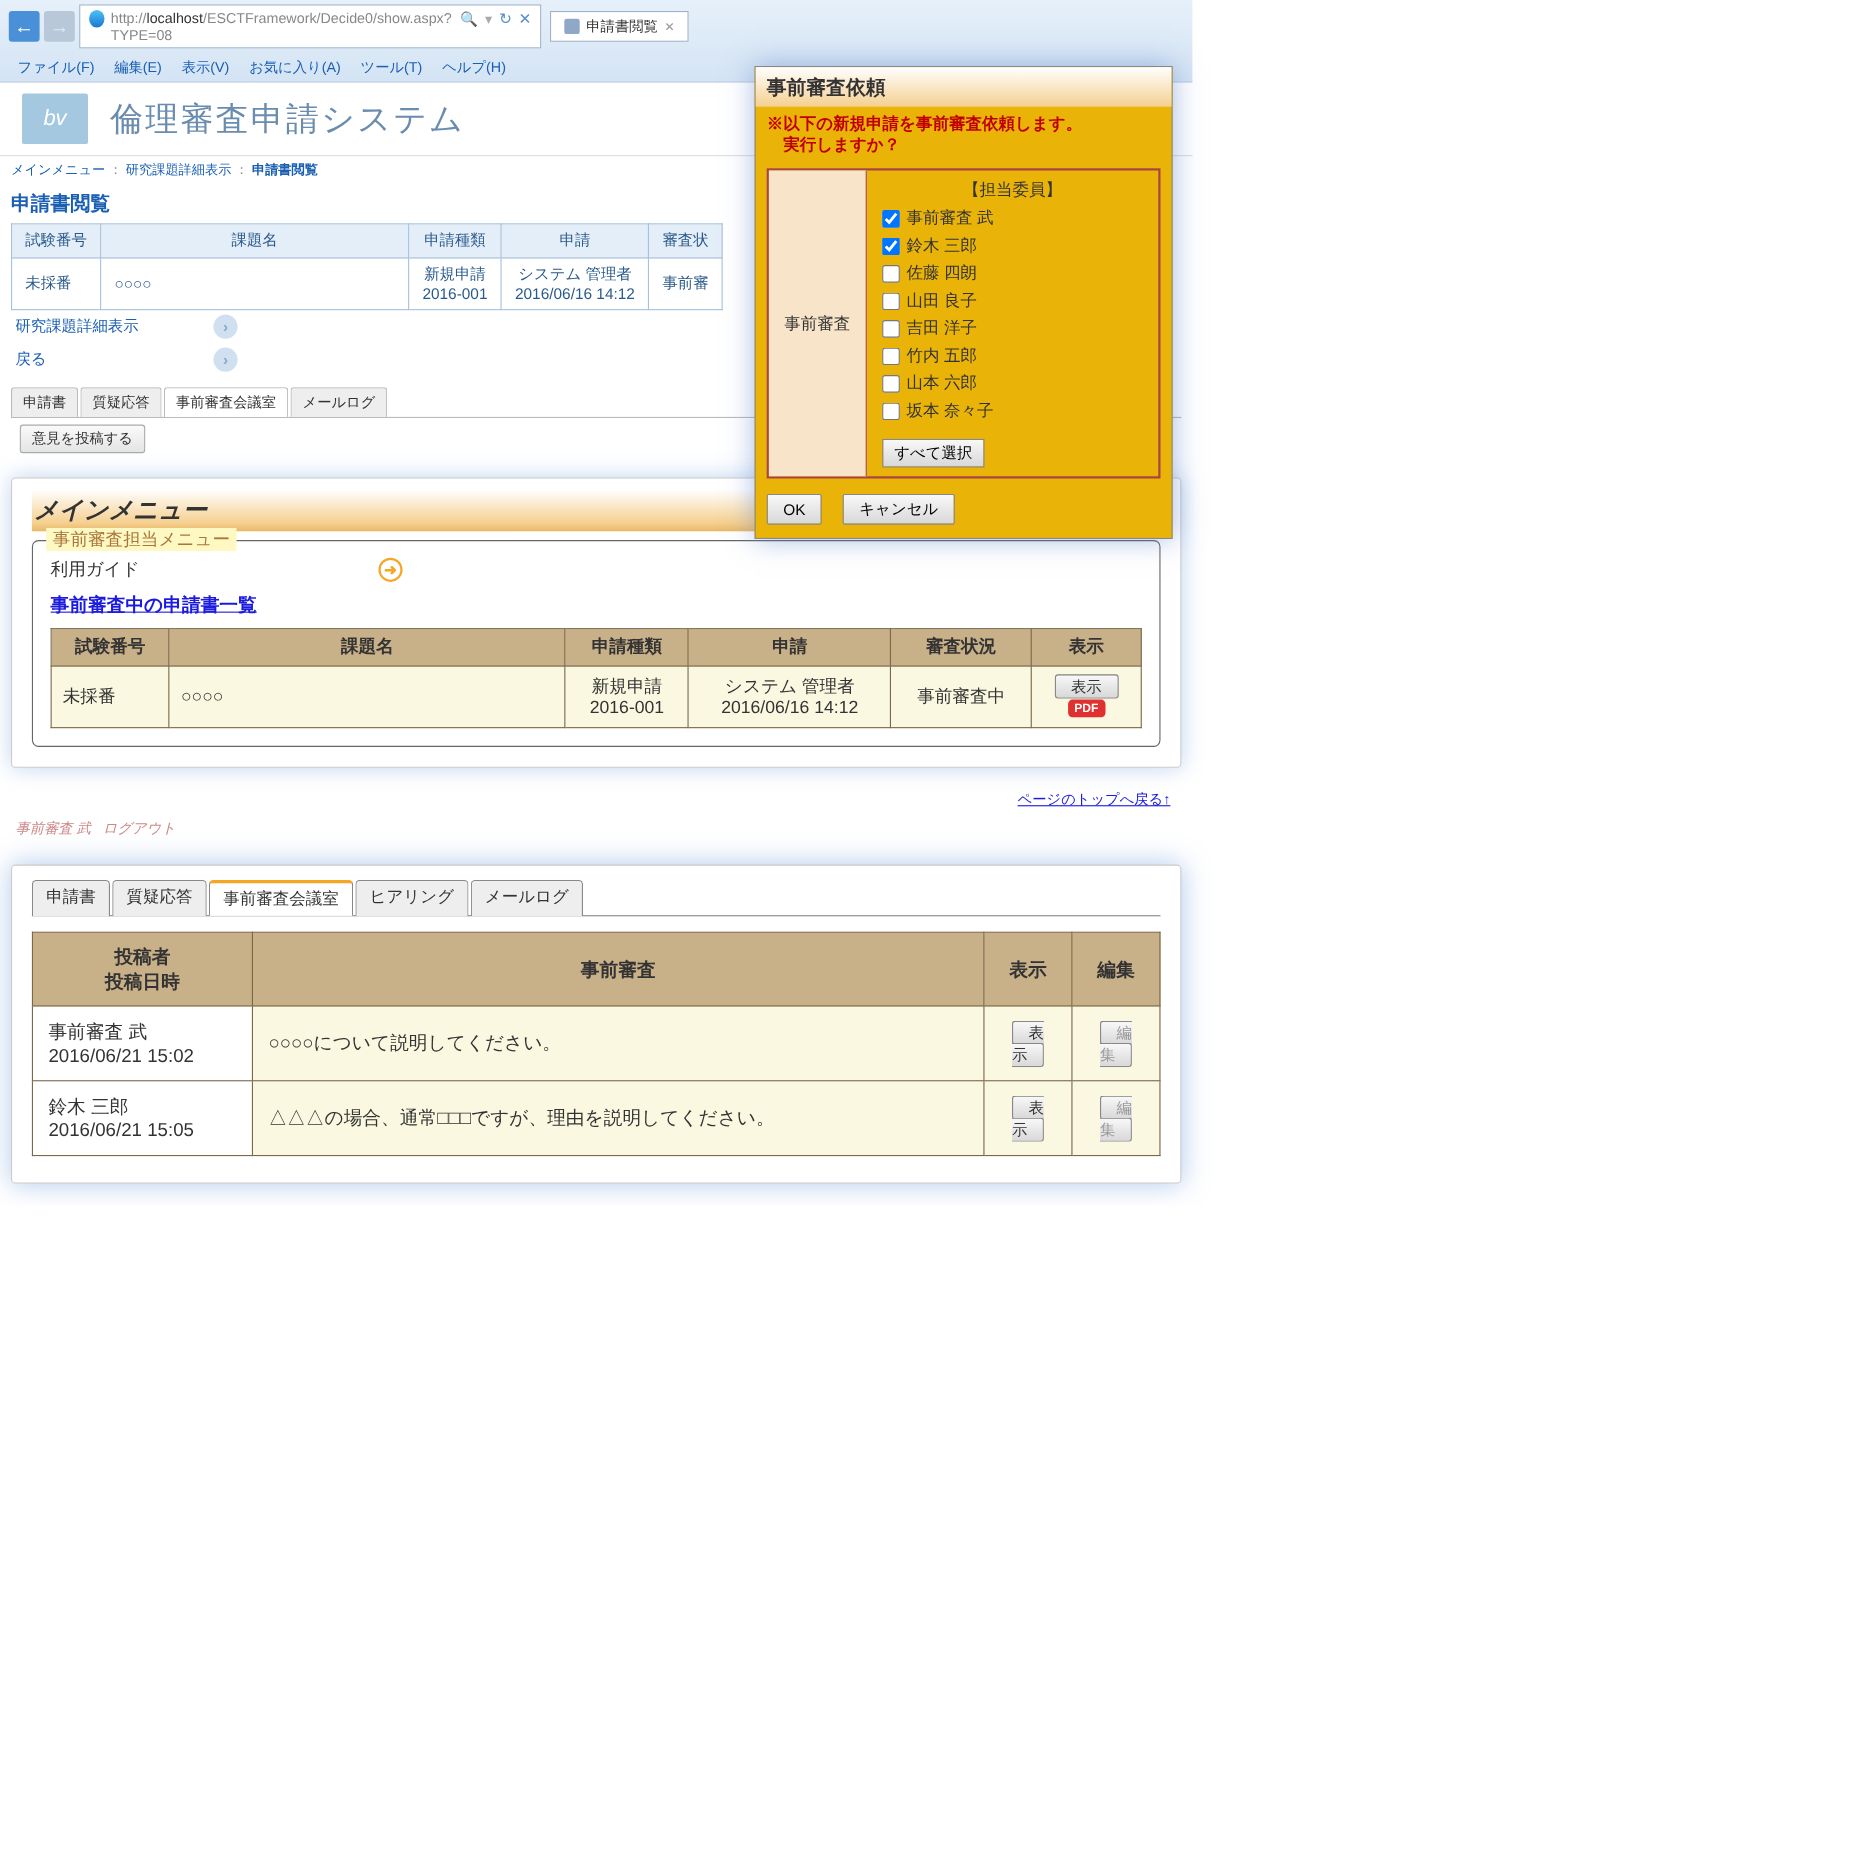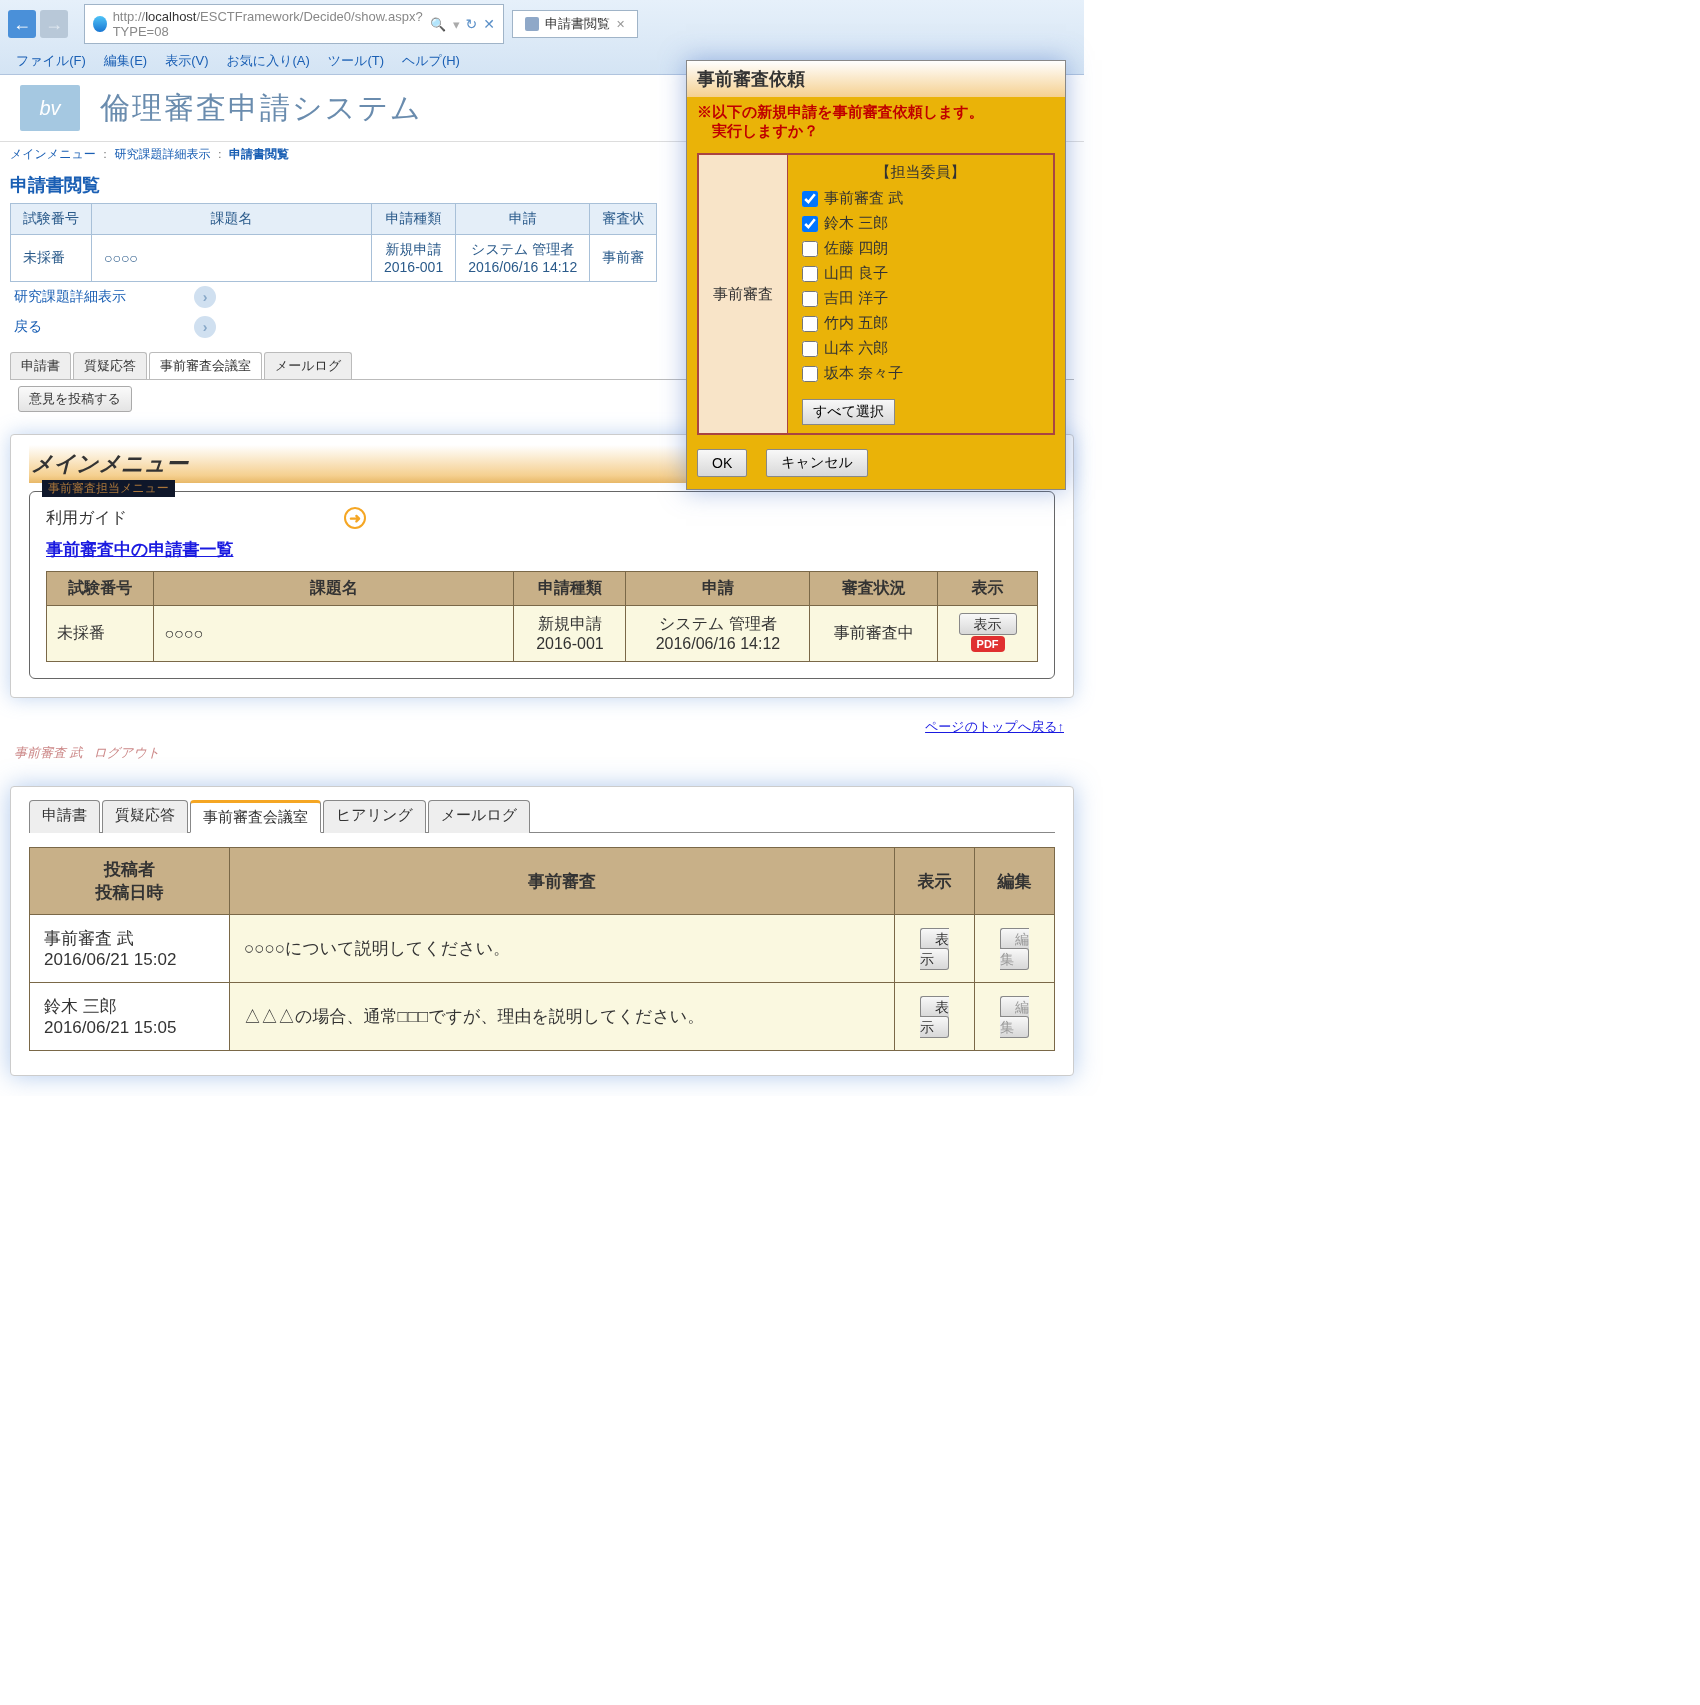--- a/index.html
+++ b/index.html
@@ -3,21 +3,21 @@
 <meta charset="utf-8">
 <style>
   * { box-sizing: border-box; margin: 0; padding: 0; }
   body { font-family: "MS PGothic", "Meiryo", sans-serif; background: #fff; font-size: 14px; color: #333; }
   
   
   .browser-chrome { background: linear-gradient(#e6f0fa, #d4e4f4); border-bottom: 1px solid #b0c4de; }
   .navbar { display: flex; align-items: center; padding: 4px 8px; gap: 4px; }
   .nav-btn { width: 28px; height: 28px; border-radius: 3px; display: flex; align-items: center; justify-content: center; font-size: 18px; color: #fff; background: #4a90d9; cursor: pointer; }
   .nav-btn.disabled { background: #b8c8d8; color: #e0e8f0; }
-  .url-bar { flex: 1; background: #fff; border: 1px solid #a0b4c8; padding: 4px 8px; font-size: 13px; color: #888; display: flex; align-items: center; gap: 6px; max-width: 420px; margin-left: 12px; }
+  .url-bar { flex: 1; background: #fff; border: 1px solid #a0b4c8; padding: 4px 8px; font-size: 13px; color: #888; display: flex; align-items: flex-start; gap: 6px; max-width: 420px; }
   .url-bar .host { color: #333; }
   .url-suffix { display: flex; align-items: center; gap: 6px; }
   .ie-icon { width: 16px; height: 16px; border-radius: 50%; background: linear-gradient(#4fc3f7,#1976d2); position: relative; }
   .refresh-icon, .stop-icon { color: #5a8fc7; font-size: 14px; }
   .tab { background: #fff; border: 1px solid #a0b4c8; padding: 4px 12px; font-size: 13px; display: flex; align-items: center; gap: 6px; margin-left: 4px; }
   .tab-close { color: #999; font-size: 11px; }
   .favicon { width: 14px; height: 14px; background: #8fa8c8; border-radius: 2px; }
   .menu-bar { display: flex; gap: 2px; padding: 2px 8px; font-size: 13px; color: #1a5fb4; }
   .menu-item { padding: 2px 8px; cursor: pointer; }
   
@@ -47,21 +47,21 @@
   
   .tabs { display: flex; margin: 10px 10px 0; font-size: 13px; border-bottom: 1px solid #bbb; }
   .tabs .t { padding: 4px 10px; border: 1px solid #bbb; border-bottom: none; background: #eee; margin-right:2px; border-radius: 3px 3px 0 0; cursor: pointer; }
   .tabs .t.active { background: #fff; }
   .small-btn { margin: 6px 18px; display:inline-block; padding: 3px 10px; font-size: 13px; background: linear-gradient(#fafafa,#e4e4e4); border: 1px solid #aaa; border-radius: 3px; cursor:pointer; }
   
   
   .panel { margin: 16px 10px; border:1px solid #ccc; box-shadow: 0 0 20px rgba(100,150,220,0.4); border-radius: 4px; padding: 10px 18px 18px; background:#fff; position:relative;}
   .panel-title { font-size: 22px; font-weight: bold; font-style: italic; background: linear-gradient(#fff,#f5d090 80%,#e8b868); padding: 4px 2px; margin-bottom: 8px; }
   .fieldset { border: 1px solid #666; border-radius: 6px; padding: 12px 16px 16px; position: relative; }
-  .legend { position: absolute; top: -12px; left: 12px; background: #0f172a; padding: 0 6px; color: #a9753a; font-size: 12px; }
+  .legend { position: absolute; top: -12px; left: 12px; background: #fef9c3; padding: 0 6px; color: #a9753a; font-size: 16px; }
   .fl-row { display: flex; align-items: center; justify-content: space-between; padding: 3px 0; font-size: 16px; max-width: 320px; }
   .fl-link { color: #1a1ae0; text-decoration: underline; font-weight: bold; font-size: 17px; display: inline-block; margin: 6px 0 10px; }
   
   
   table.brown-table { border-collapse: collapse; width: 100%; font-size: 16px; }
   table.brown-table th { background: #c8b088; border: 1px solid #7a6848; padding: 6px 10px; font-weight: bold; text-align: center; }
   table.brown-table td { background: #faf8e0; border: 1px solid #7a6848; padding: 8px 10px; text-align: center; }
   table.brown-table td.left { text-align: left; }
   .disp-btn { padding: 2px 14px; background: linear-gradient(#f8f8f8,#d8d8d8); border: 1px solid #888; border-radius: 3px; cursor:pointer; font-size:14px; }
   .disp-btn.disabled { color:#999; }

